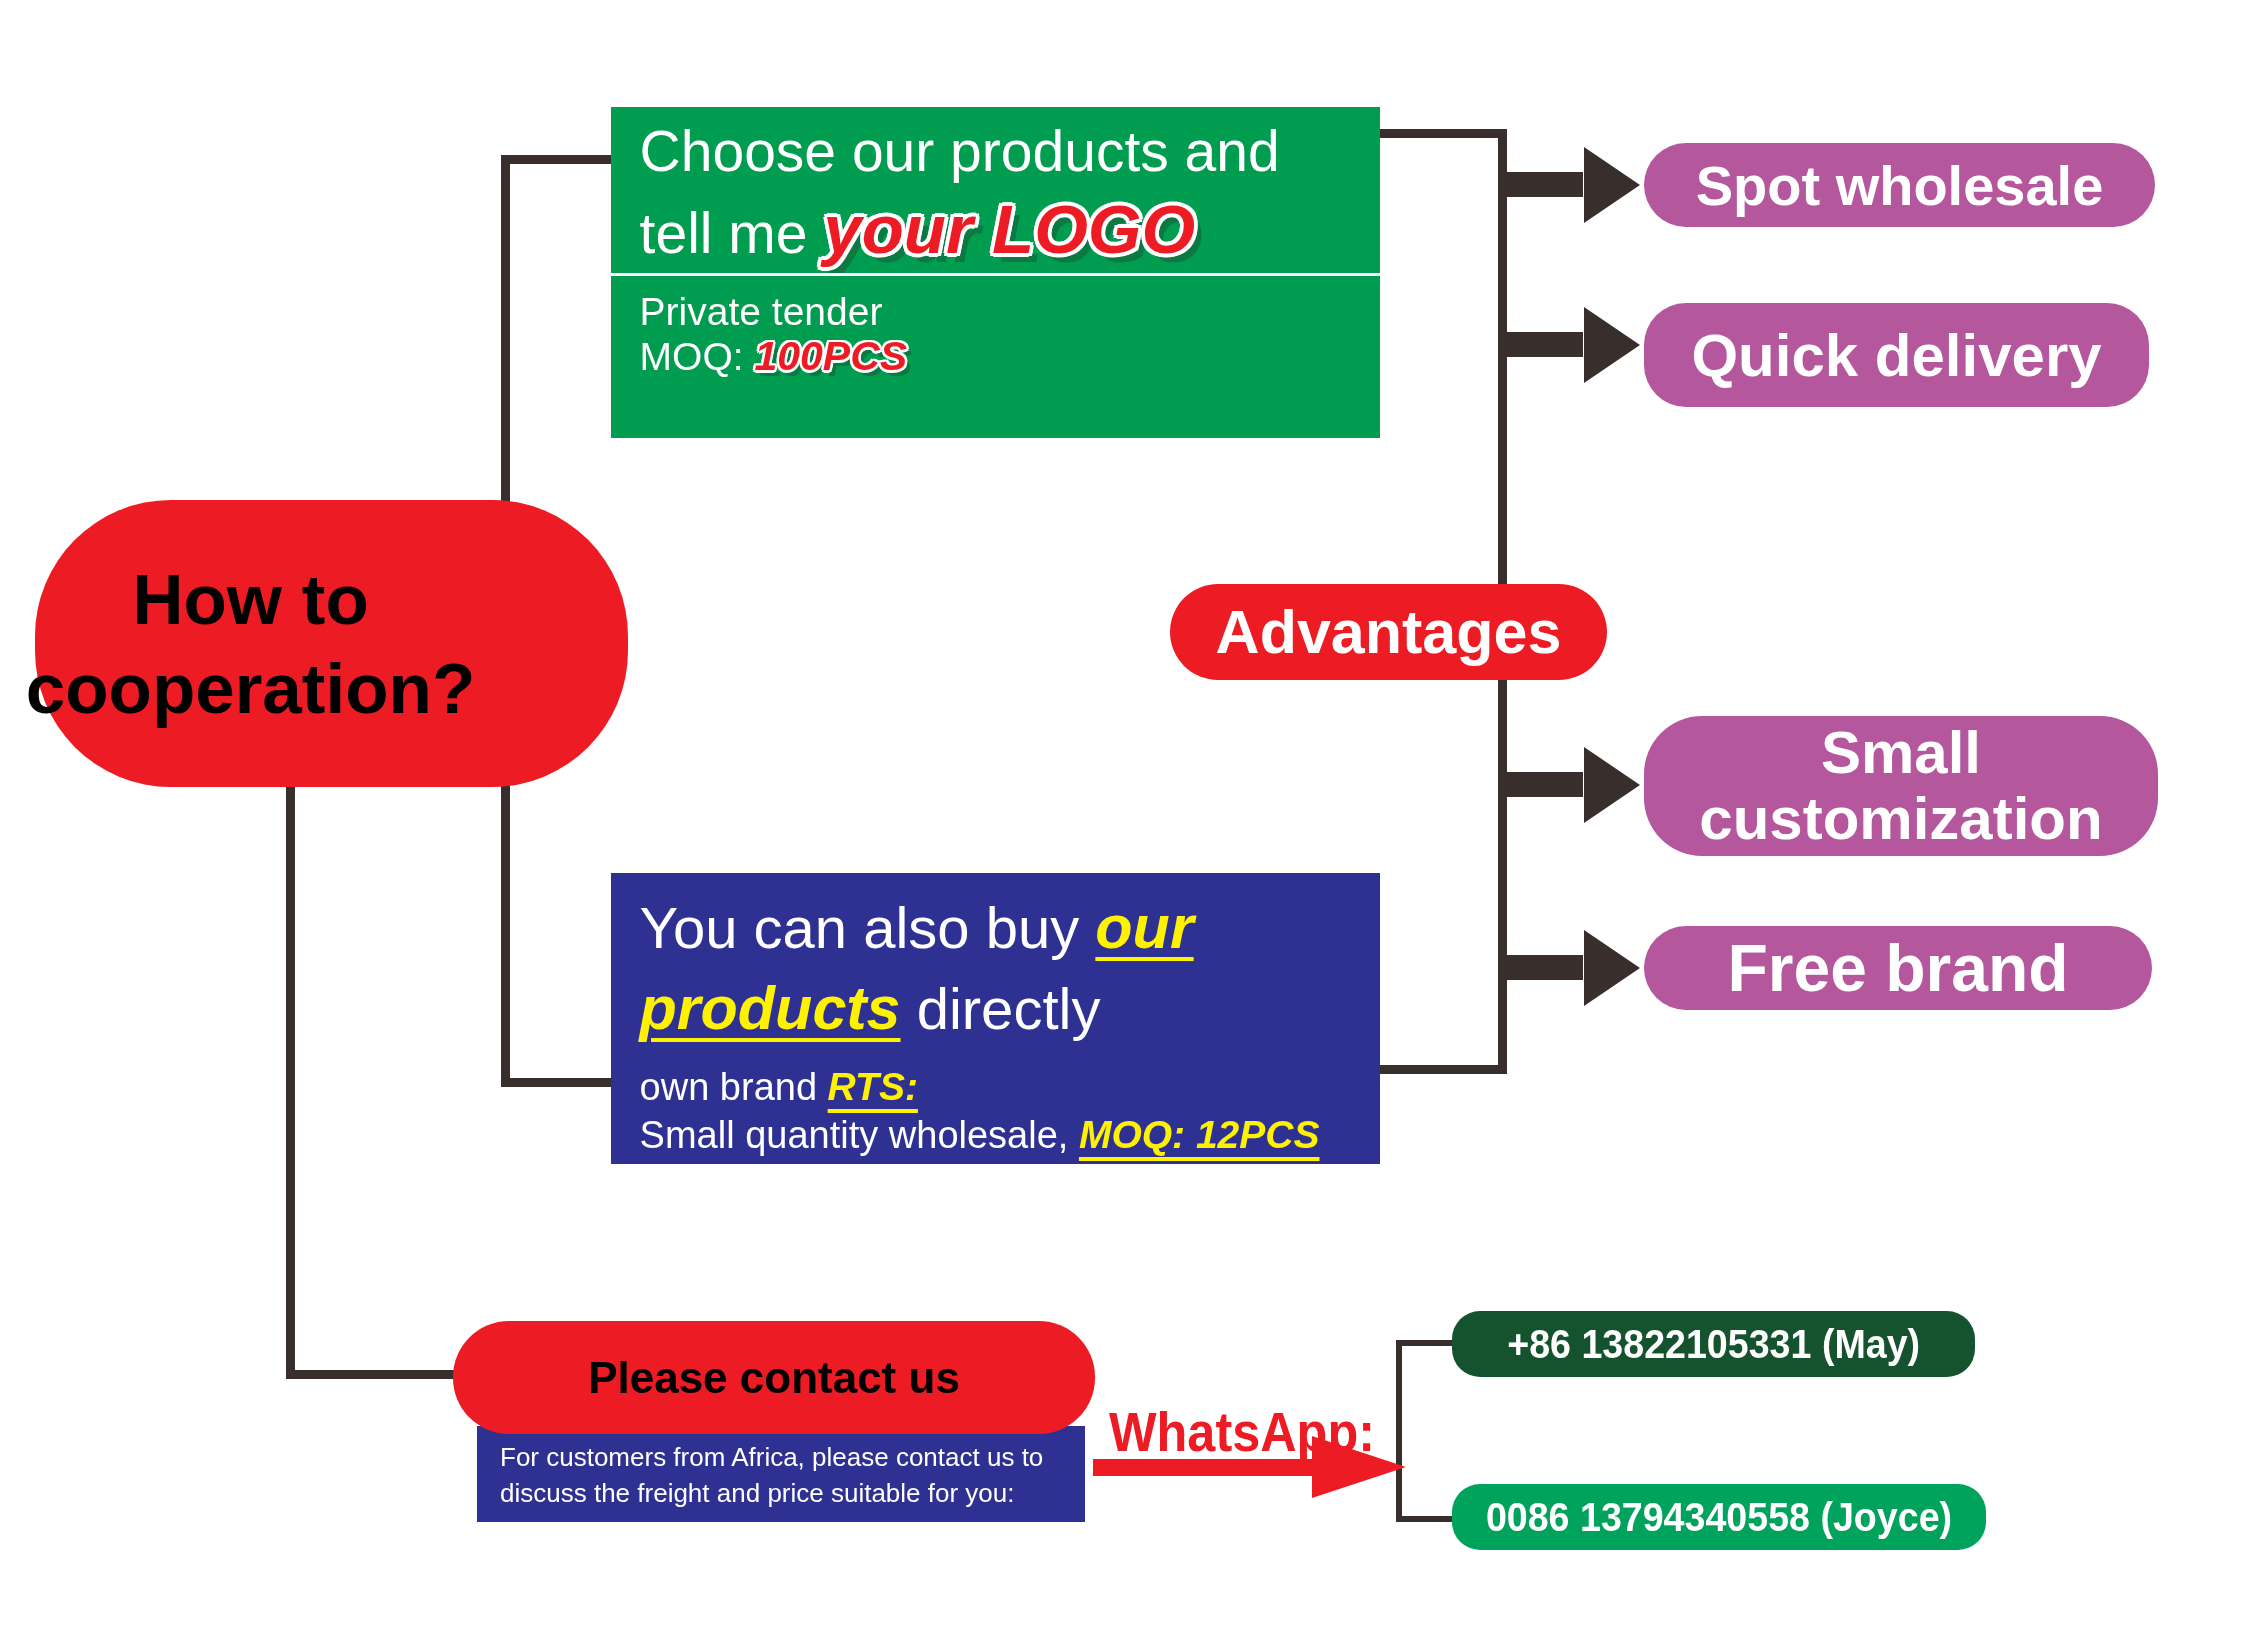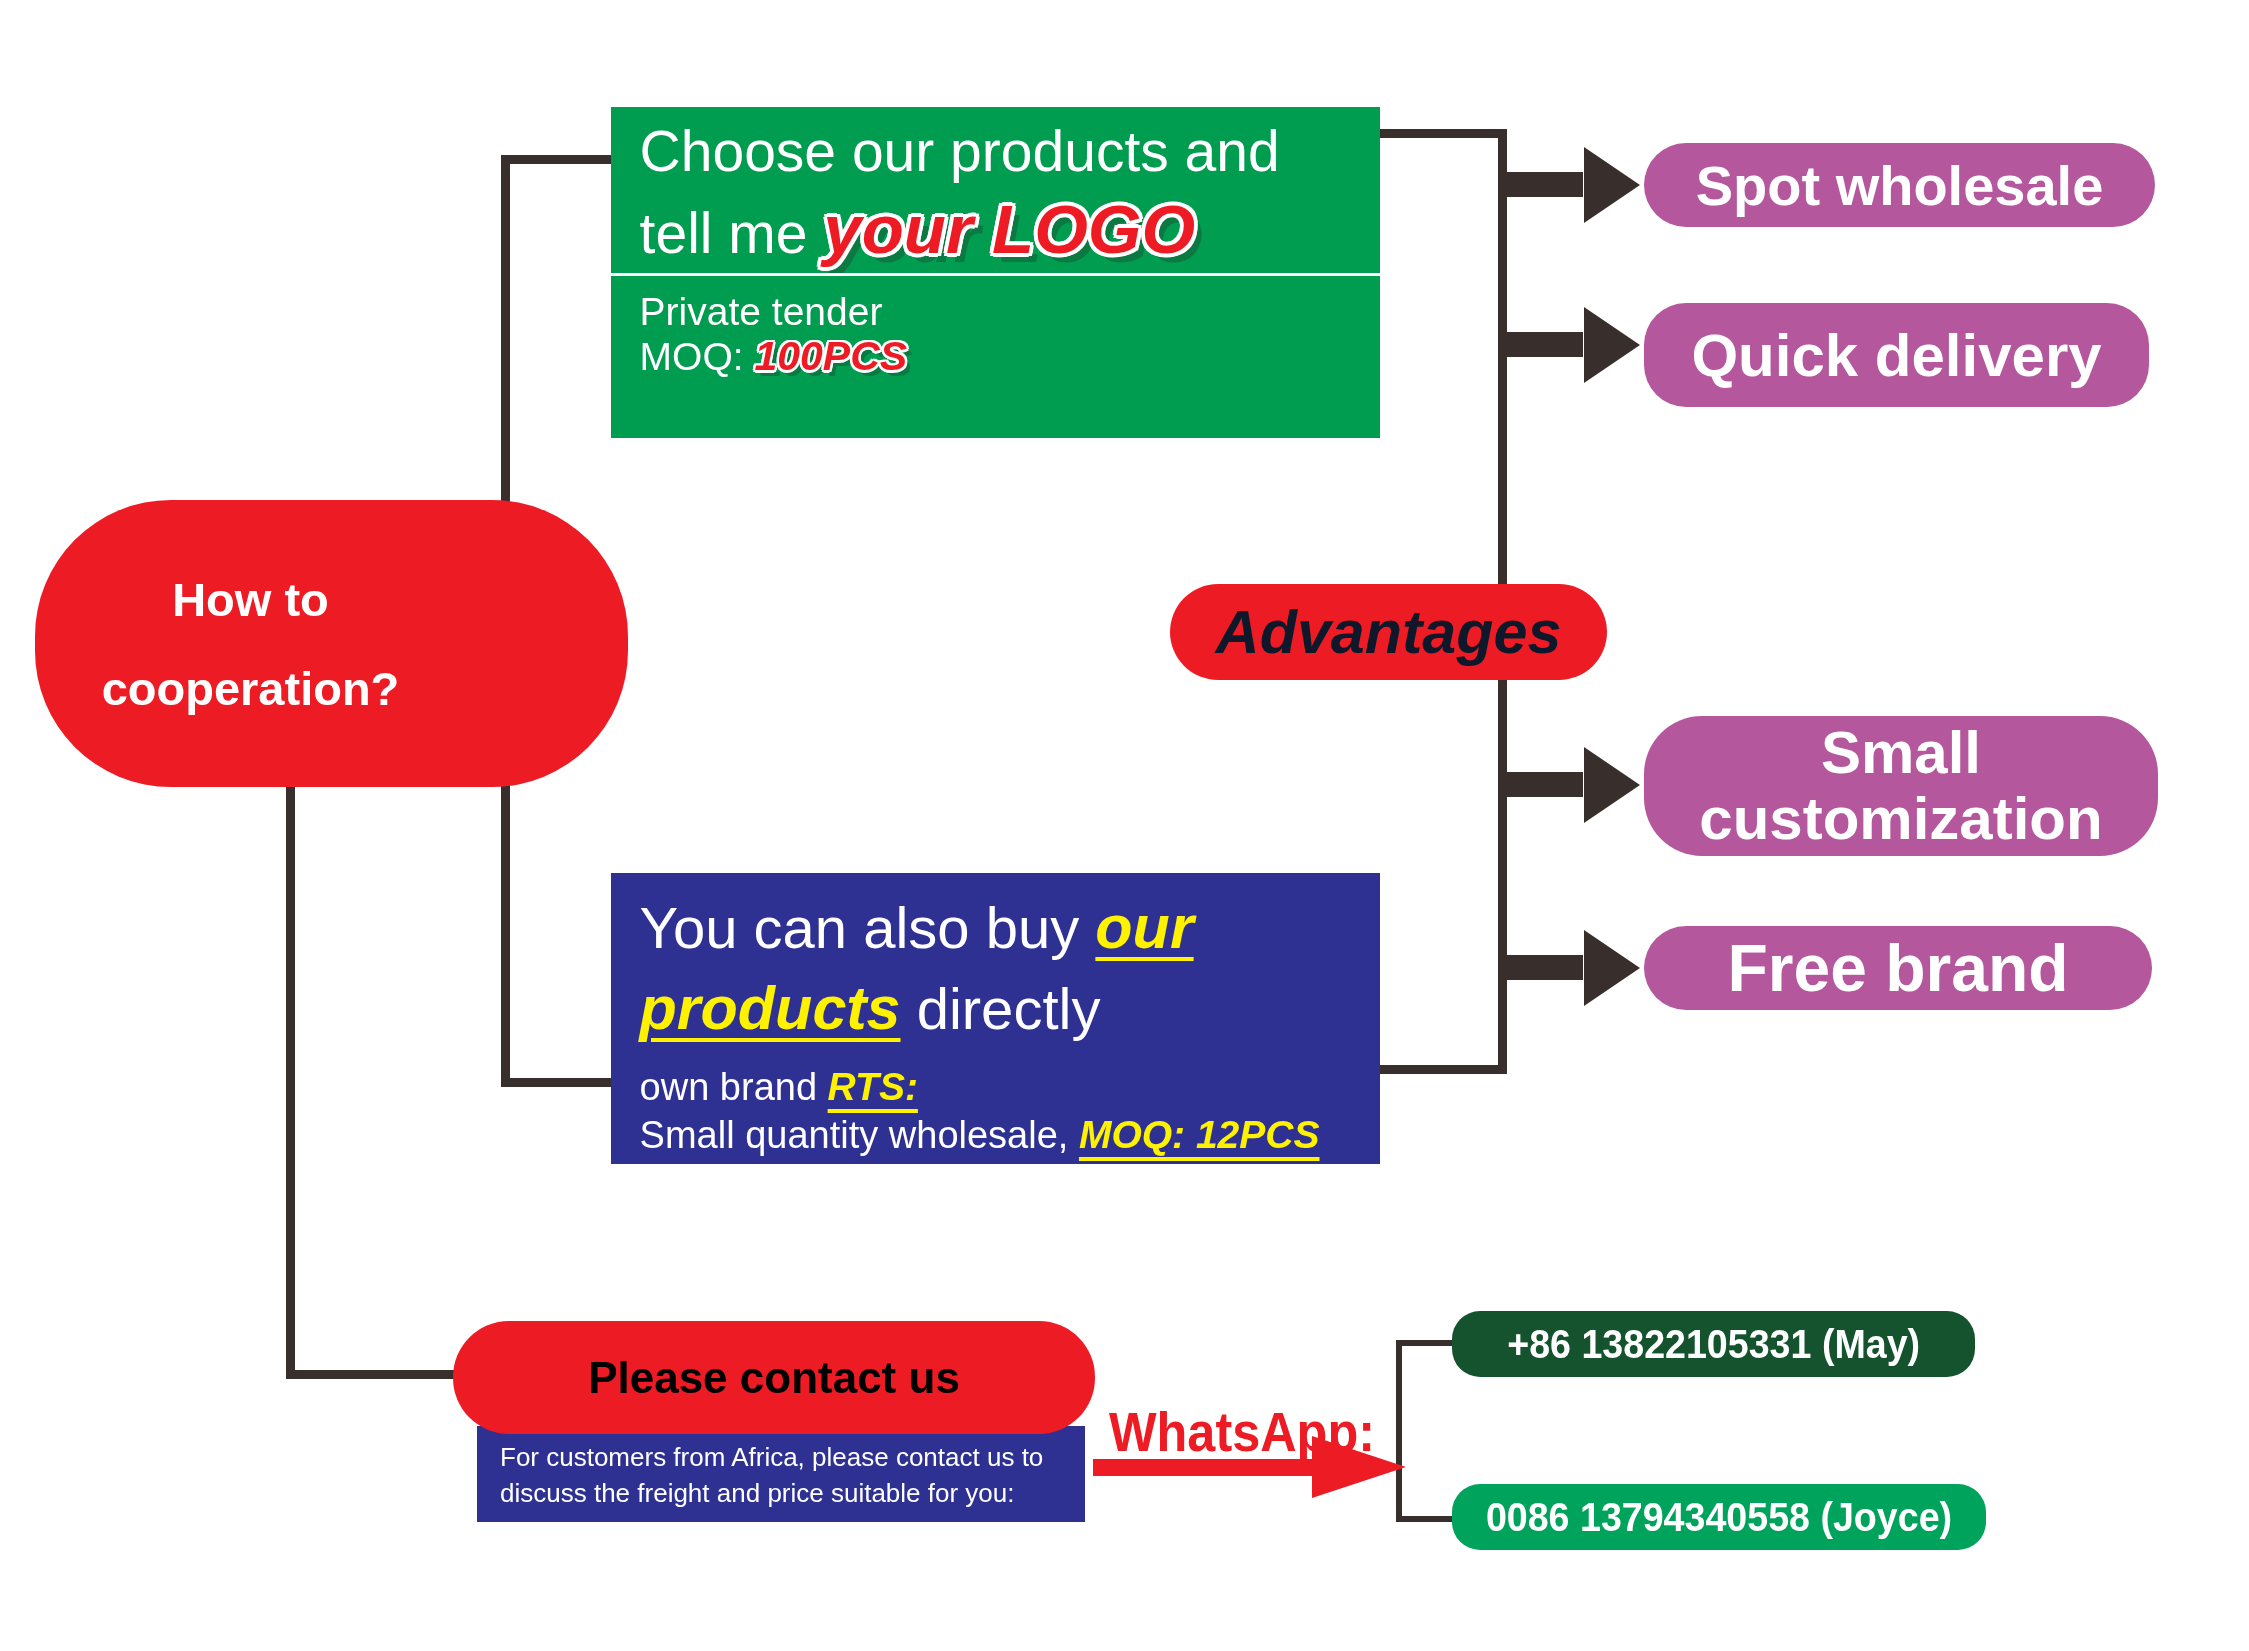--- a/index.html
+++ b/index.html
@@ -26,23 +26,23 @@
          border-top:38px solid transparent;border-bottom:38px solid transparent;left:1584px;z-index:1;}
   .as0{top:172px;} .ah0{top:147px;}
   .as1{top:332px;} .ah1{top:307px;}
   .as2{top:772px;} .ah2{top:747px;}
   .as3{top:955px;} .ah3{top:930px;}
   
   .node{position:absolute;display:flex;align-items:center;justify-content:center;
         text-align:center;z-index:2;box-sizing:border-box;}
   .howto{left:35px;top:500px;width:593px;height:287px;background:#ED1C24;border-radius:136px;
          z-index:3;padding-right:162px;flex-direction:column;}
-  .howto span{display:block;color:#ffffff;font-weight:bold;font-size:47px;line-height:89px;}
+  .howto span{display:block;color:#000000;font-weight:bold;font-size:71px;line-height:89px;}
   .advantages{left:1170px;top:584px;width:437px;height:96px;background:#ED1C24;border-radius:48px;}
-  .advantages span{color:#0f172a;font-weight:bold;font-size:61px;font-style:italic;}
+  .advantages span{color:#ffffff;font-weight:bold;font-size:61px;}
   .benefit{background:#B4579D;color:#fff;font-weight:bold;flex-direction:column;}
   .b0{left:1644px;top:143px;width:511px;height:84px;border-radius:42px;font-size:56px;}
   .b1{left:1644px;top:303px;width:505px;height:104px;border-radius:42px;font-size:60px;}
   .b2{left:1644px;top:716px;width:514px;height:140px;border-radius:58px;font-size:60px;line-height:66px;text-align:right;}
   .b3{left:1644px;top:926px;width:508px;height:84px;border-radius:42px;font-size:66px;}
   .benefit span{display:block;}
   
   .greenbox{position:absolute;left:611px;top:107px;width:769px;height:331px;background:#009C4F;
             z-index:2;box-sizing:border-box;padding:9px 25.4px 0 28.6px;color:#fff;}
   .gb-big{font-size:57px;line-height:71px;white-space:nowrap;}

